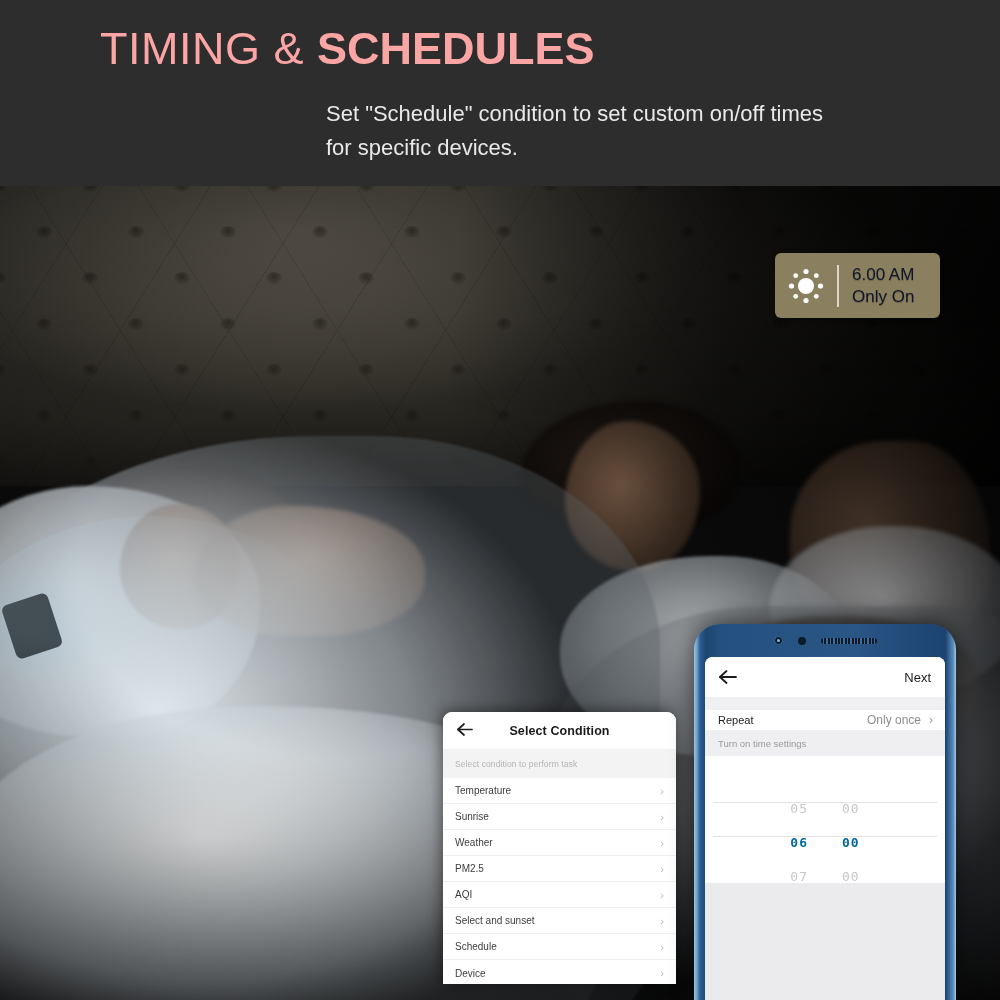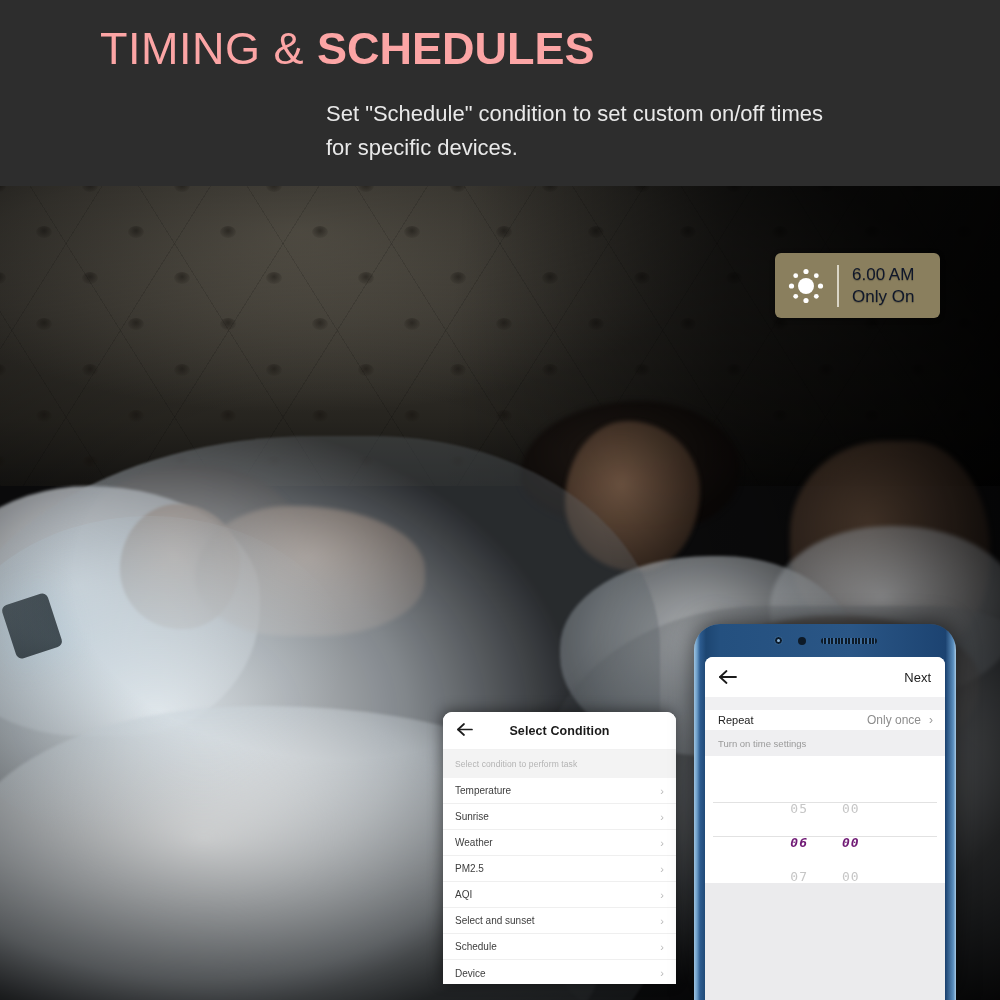--- a/index.html
+++ b/index.html
@@ -304,21 +304,21 @@
   }
   .pr-picker { position: relative; background: #fff; padding: 12px 0 13px; }
   .pr-pick-row {
     height: 34px; display: flex; align-items: center; justify-content: center; gap: 34px;
   }
   .pr-pick-row span {
     font-family: "DejaVu Sans Mono", monospace;
     font-size: 13px; letter-spacing: 1px; margin-top: 47px;
   }
   .pr-pick-row.dim span { color: #c6c6c6; }
-  .pr-pick-row.sel span { color: #701a75; font-weight: 700; font-style: italic; }
+  .pr-pick-row.sel span { color: #0369a1; font-weight: 700; }
   .pr-pick-line {
     position: absolute; left: 8px; right: 8px; height: 1px; background: #e2e2e2;
   }
   .pr-pick-line.top { top: 46px; }
   .pr-pick-line.bot { top: 80px; }
   .pr-blank { background: #ebebed; height: 140px; }
 
   .arrow-svg { display: block; }
 </style>
 </head>

